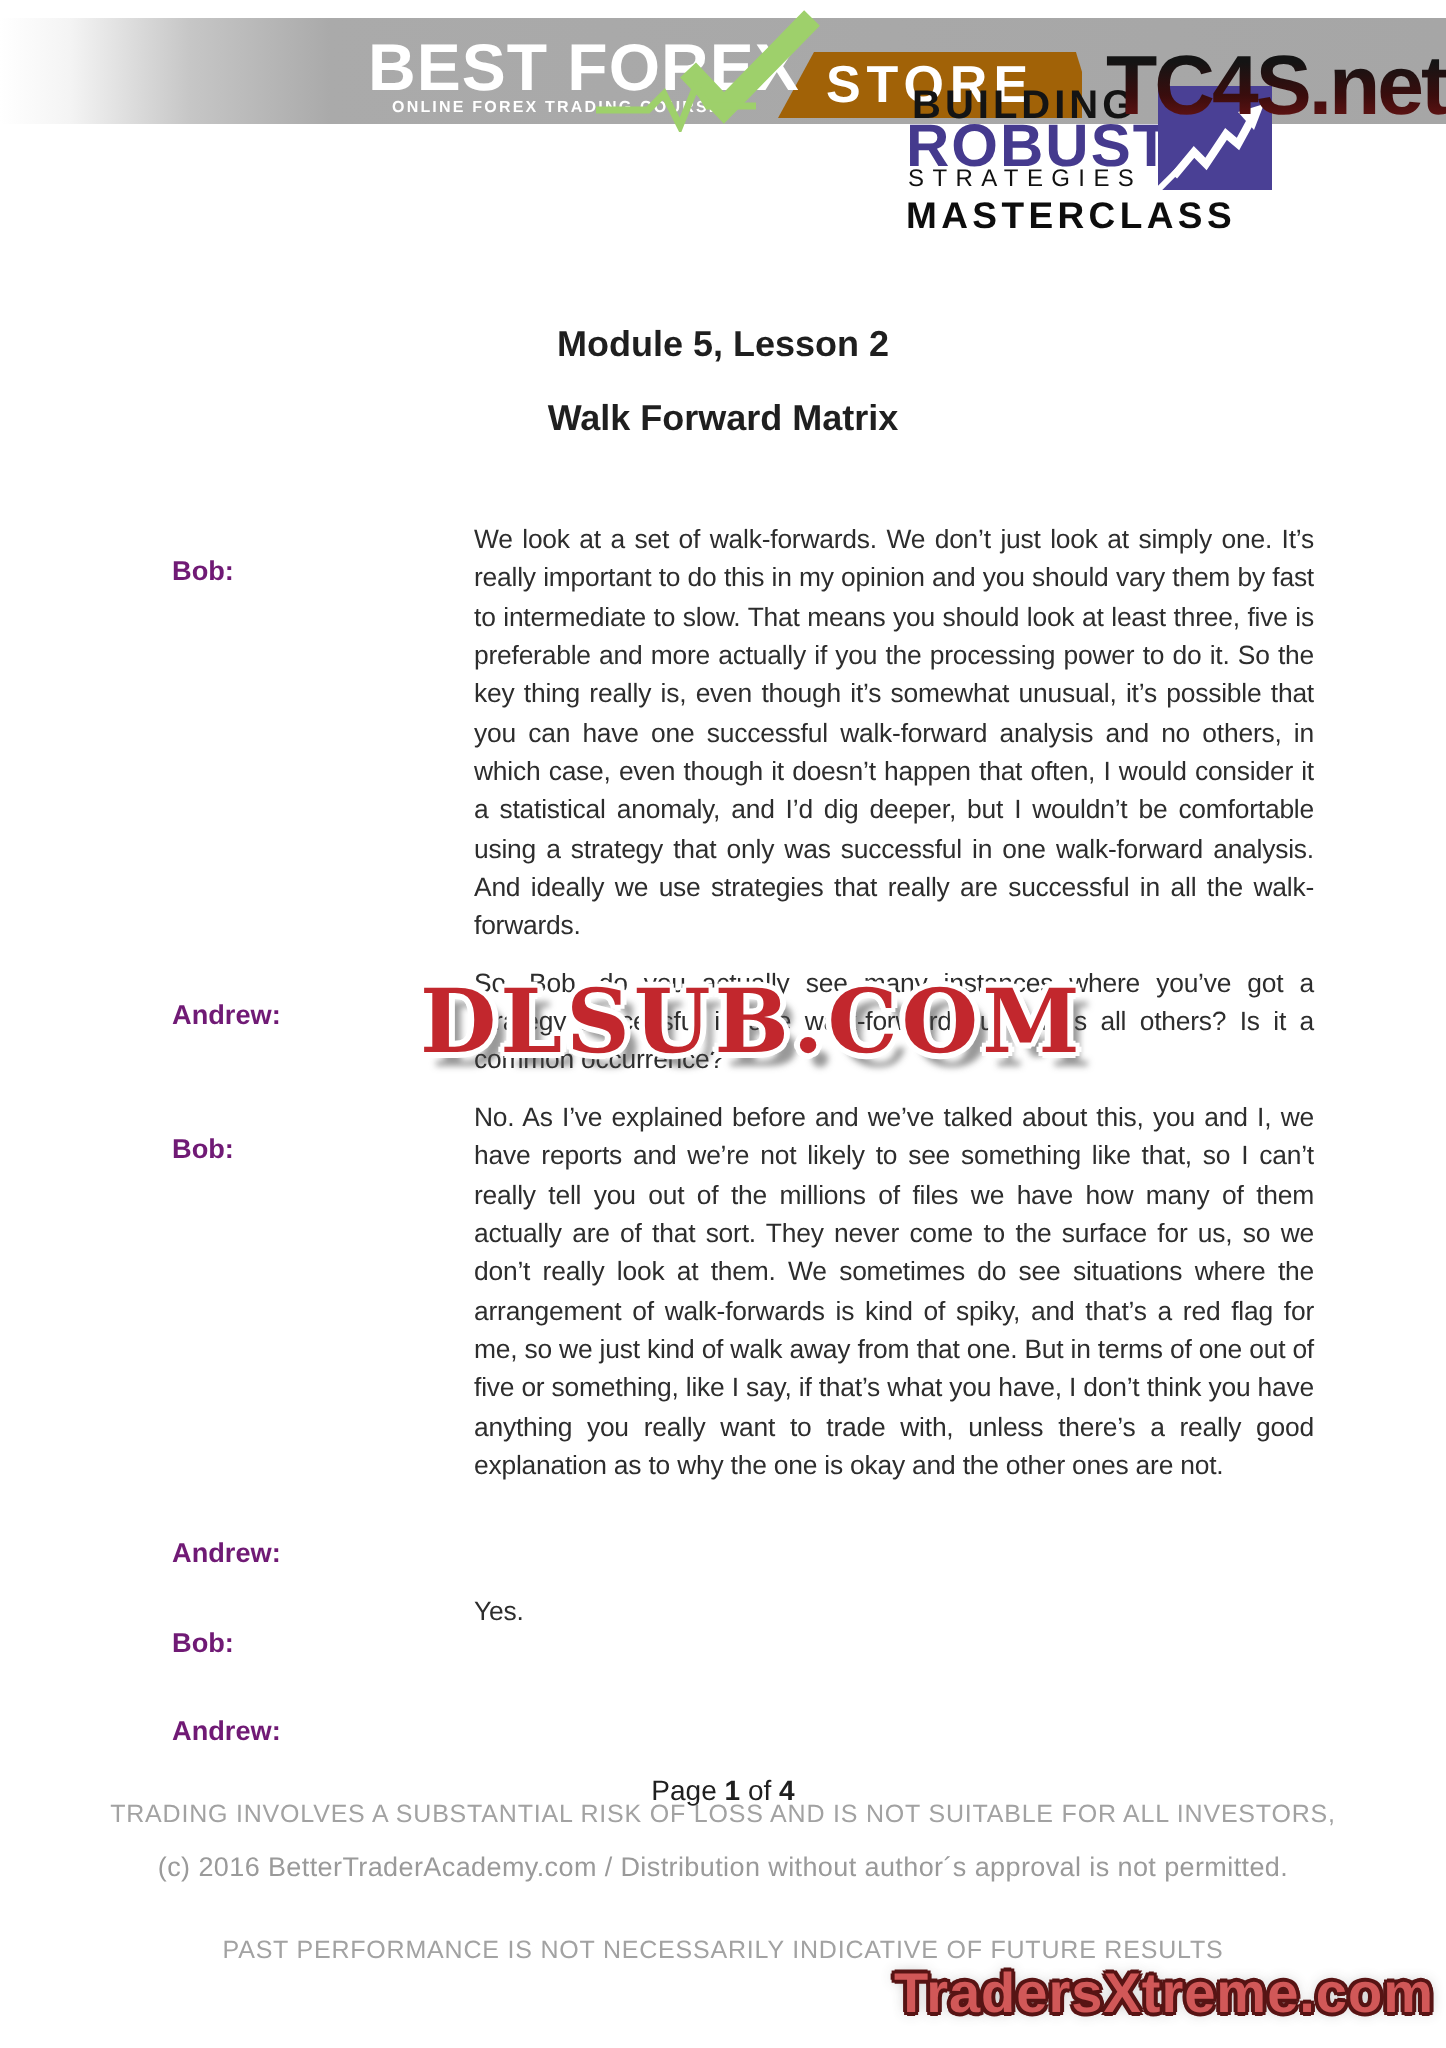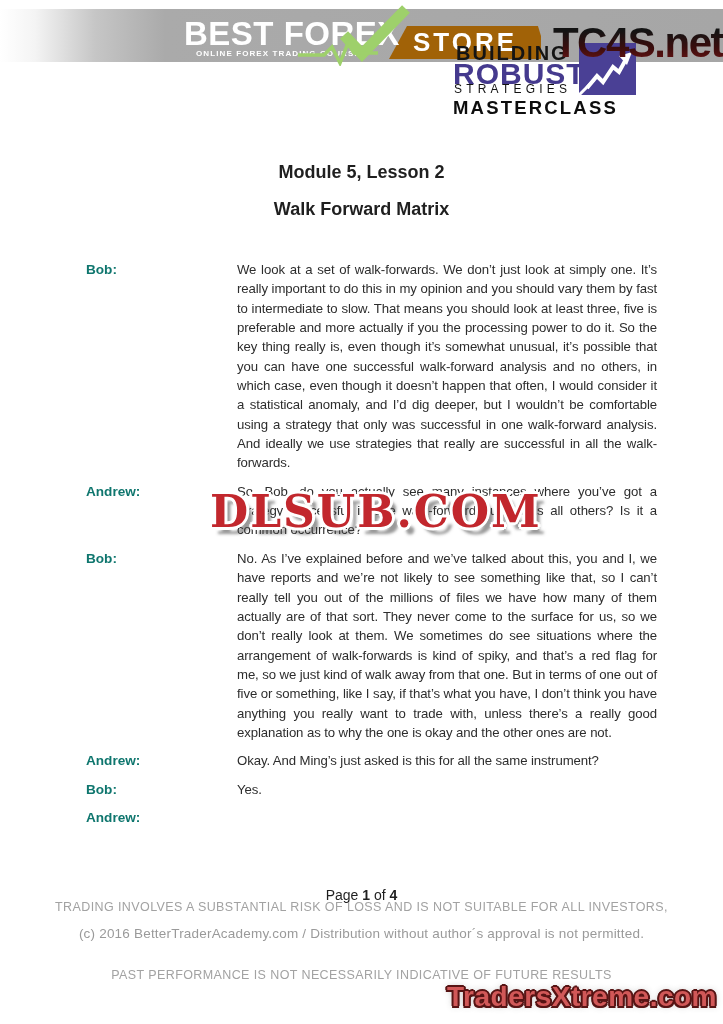--- a/index.html
+++ b/index.html
@@ -46,21 +46,21 @@
   .mc-square{top:1px;left:126px;width:57px;height:52px;background:#4a4095;}
 
   
   .title-line{left:0;width:723px;text-align:center;font-size:18px;font-weight:700;color:#1f1f1f;}
   .title1{top:162px;}
   .title2{top:199px;}
 
   
   .dialogue{top:260px;left:86px;width:571px;}
   .row{display:flex;margin-bottom:9px;}
-  .speaker{width:131px;flex:none;font-weight:700;font-size:13.6px;line-height:19.35px;color:#0f766e;}
+  .speaker{width:131px;flex:none;font-weight:700;font-size:13.6px;line-height:19.35px;color:#701a75;margin-top:16px;}
   .speech{flex:1;text-align:justify;font-size:13.2px;line-height:19.35px;color:#2d2d2d;letter-spacing:-0.1px;margin-left:20px;}
 
   
   .wm{
     left:210px;top:486px;z-index:10;
     font-family:"DejaVu Serif", serif;font-weight:700;font-size:44px;letter-spacing:2px;
     color:#c2272d;white-space:nowrap;
     text-shadow:
       -3px 0 0 #ffffff,3px 0 0 #ffffff,0 -3px 0 #ffffff,0 3px 0 #ffffff,
       -2px -2px 0 #ffffff,2px -2px 0 #ffffff,-2px 2px 0 #ffffff,2px 2px 0 #ffffff,
@@ -137,21 +137,20 @@
   <div class="row">
     <div class="speaker">Andrew:</div>
     <div class="speech">So, Bob, do you actually see many instances where you’ve got a strategy successful in one walk-forward but it fails all others? Is it a common occurrence?</div>
   </div>
   <div class="row">
     <div class="speaker">Bob:</div>
     <div class="speech">No. As I’ve explained before and we’ve talked about this, you and I, we have reports and we’re not likely to see something like that, so I can’t really tell you out of the millions of files we have how many of them actually are of that sort. They never come to the surface for us, so we don’t really look at them. We sometimes do see situations where the arrangement of walk-forwards is kind of spiky, and that’s a red flag for me, so we just kind of walk away from that one. But in terms of one out of five or something, like I say, if that’s what you have, I don’t think you have anything you really want to trade with, unless there’s a really good explanation as to why the one is okay and the other ones are not.</div>
   </div>
   <div class="row">
     <div class="speaker">Andrew:</div>
-    <div class="speech">Okay. And Ming’s just asked is this for all the same instrument?</div>
   </div>
   <div class="row">
     <div class="speaker">Bob:</div>
     <div class="speech">Yes.</div>
   </div>
   <div class="row">
     <div class="speaker">Andrew:</div>
   </div>
 </div>
 

